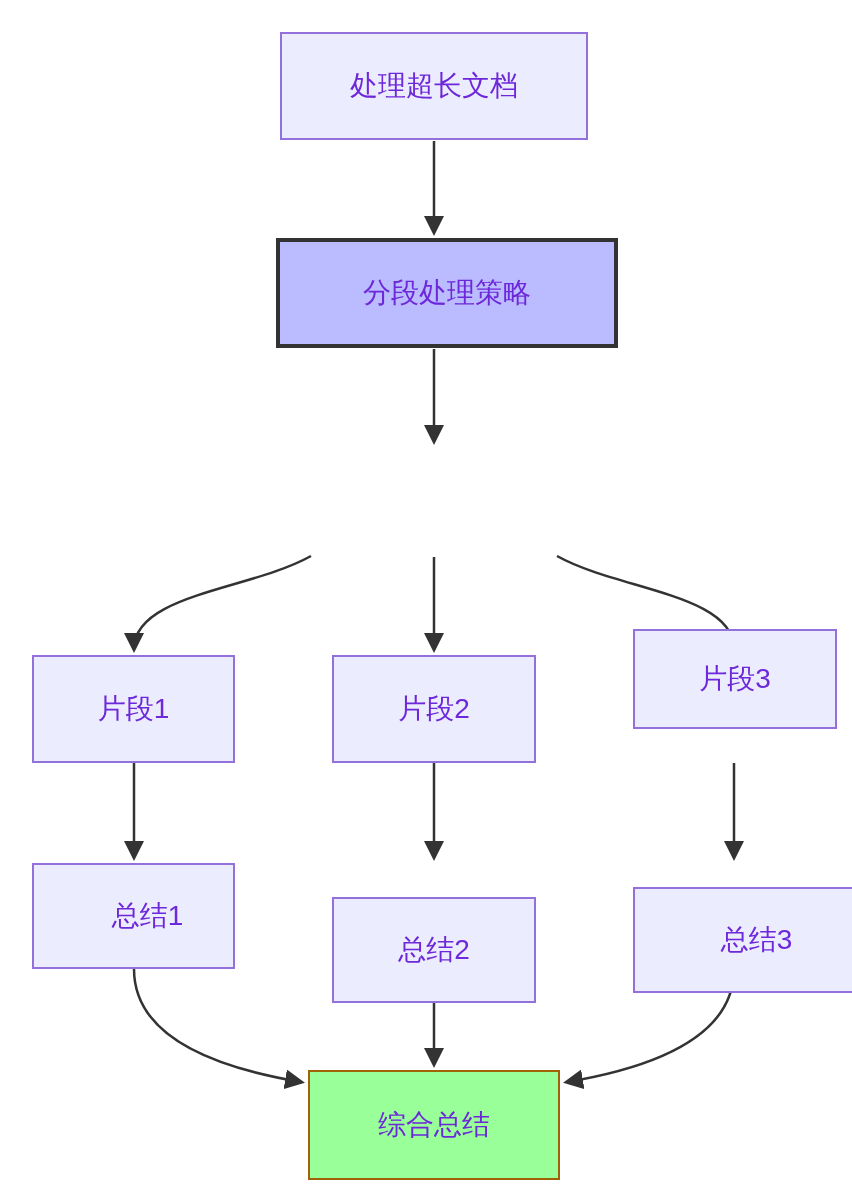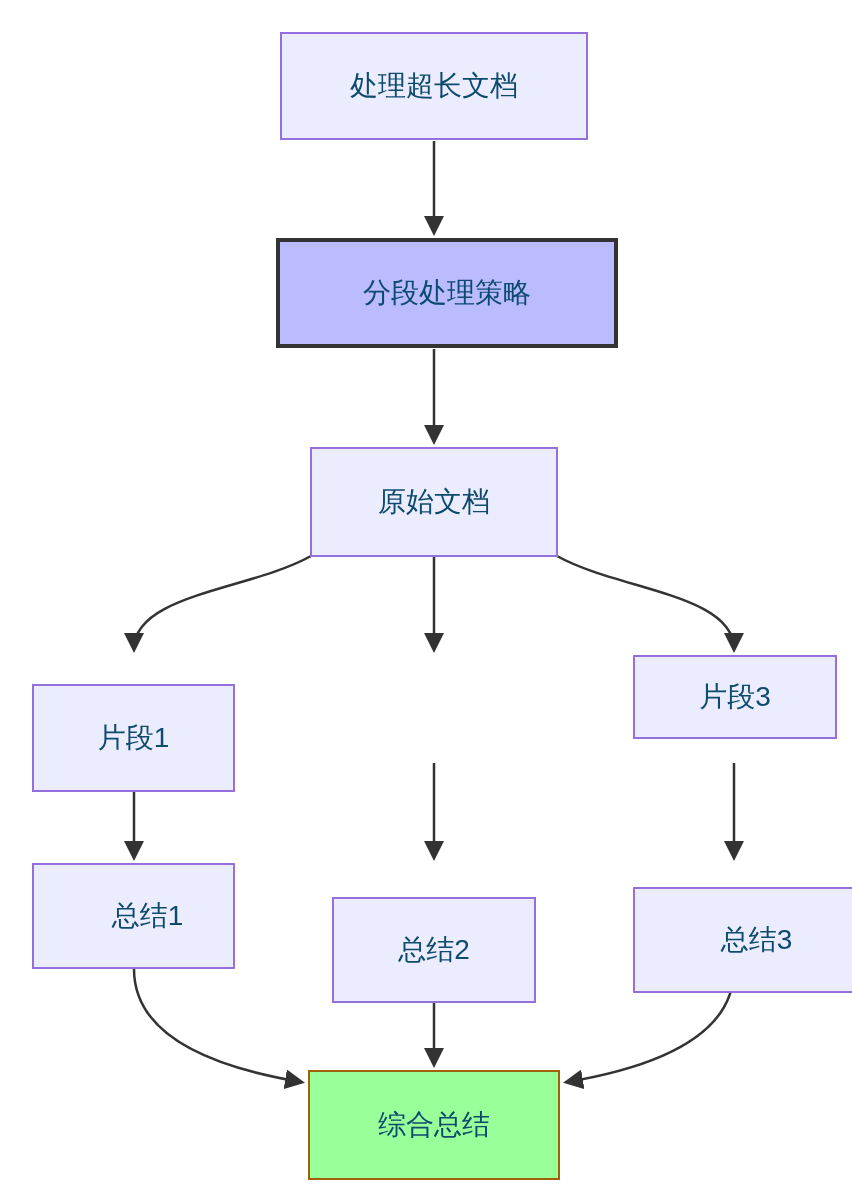--- a/index.html
+++ b/index.html
@@ -24,41 +24,41 @@
     pointer-events: none;
   }
   .node {
     position: absolute;
     box-sizing: border-box;
     display: flex;
     align-items: center;
     justify-content: center;
     background: #ECECFF;
     border: 2px solid #9370DB;
-    color: #0c4a6e;
+    color: #6d28d9;
     font-size: 28px;
     line-height: 1.2;
     text-align: right;
     white-space: nowrap;
   }
   .node.emphasis {
     background: #BBBBFF;
     border: 4px solid #333333;
   }
   .node.result {
     background: #99FF99;
     border: 2px solid #a16207;
   }
   
   .n-a  { left: 280px; top: 32px;   width: 308px; height: 108px; }
   .n-b  { left: 276px; top: 238px;  width: 342px; height: 110px; }
   .n-c  { left: 310px; top: 447px;  width: 248px; height: 110px; }
-  .n-d1 { left: 32px;  top: 684px;  width: 203px; height: 108px; }
+  .n-d1 { left: 32px;  top: 655px;  width: 203px; height: 108px; }
   .n-d2 { left: 332px; top: 655px;  width: 204px; height: 108px; }
-  .n-d3 { left: 633px; top: 655px;  width: 204px; height: 84px; }
+  .n-d3 { left: 633px; top: 629px;  width: 204px; height: 100px; }
   .n-e1 { left: 32px;  top: 863px;  width: 203px; height: 106px; padding-left: 28px; }
   .n-e2 { left: 332px; top: 863px;  width: 204px; height: 106px; margin-top: 34px; }
   .n-e3 { left: 633px; top: 863px;  width: 247px; height: 106px; margin-top: 24px; }
   .n-f  { left: 308px; top: 1070px; width: 252px; height: 110px; }
 </style>
 </head>
 <body>
 
 <div class="canvas">
 
@@ -84,28 +84,28 @@
   </svg>
 
   <div class="node n-a">
     <span>处理超长文档</span>
   </div>
 
   <div class="node emphasis n-b">
     <span>分段处理策略</span>
   </div>
 
-  <div class="node n-c">
-    <span>原始文档</span>
-  </div>
 
   <div class="node n-d1">
     <span>片段1</span>
   </div>
 
+  <div class="node n-d2">
+    <span>片段2</span>
+  </div>
 
   <div class="node n-d3">
     <span>片段3</span>
   </div>
 
   <div class="node n-e1">
     <span>总结1</span>
   </div>
 
   <div class="node n-e2">

